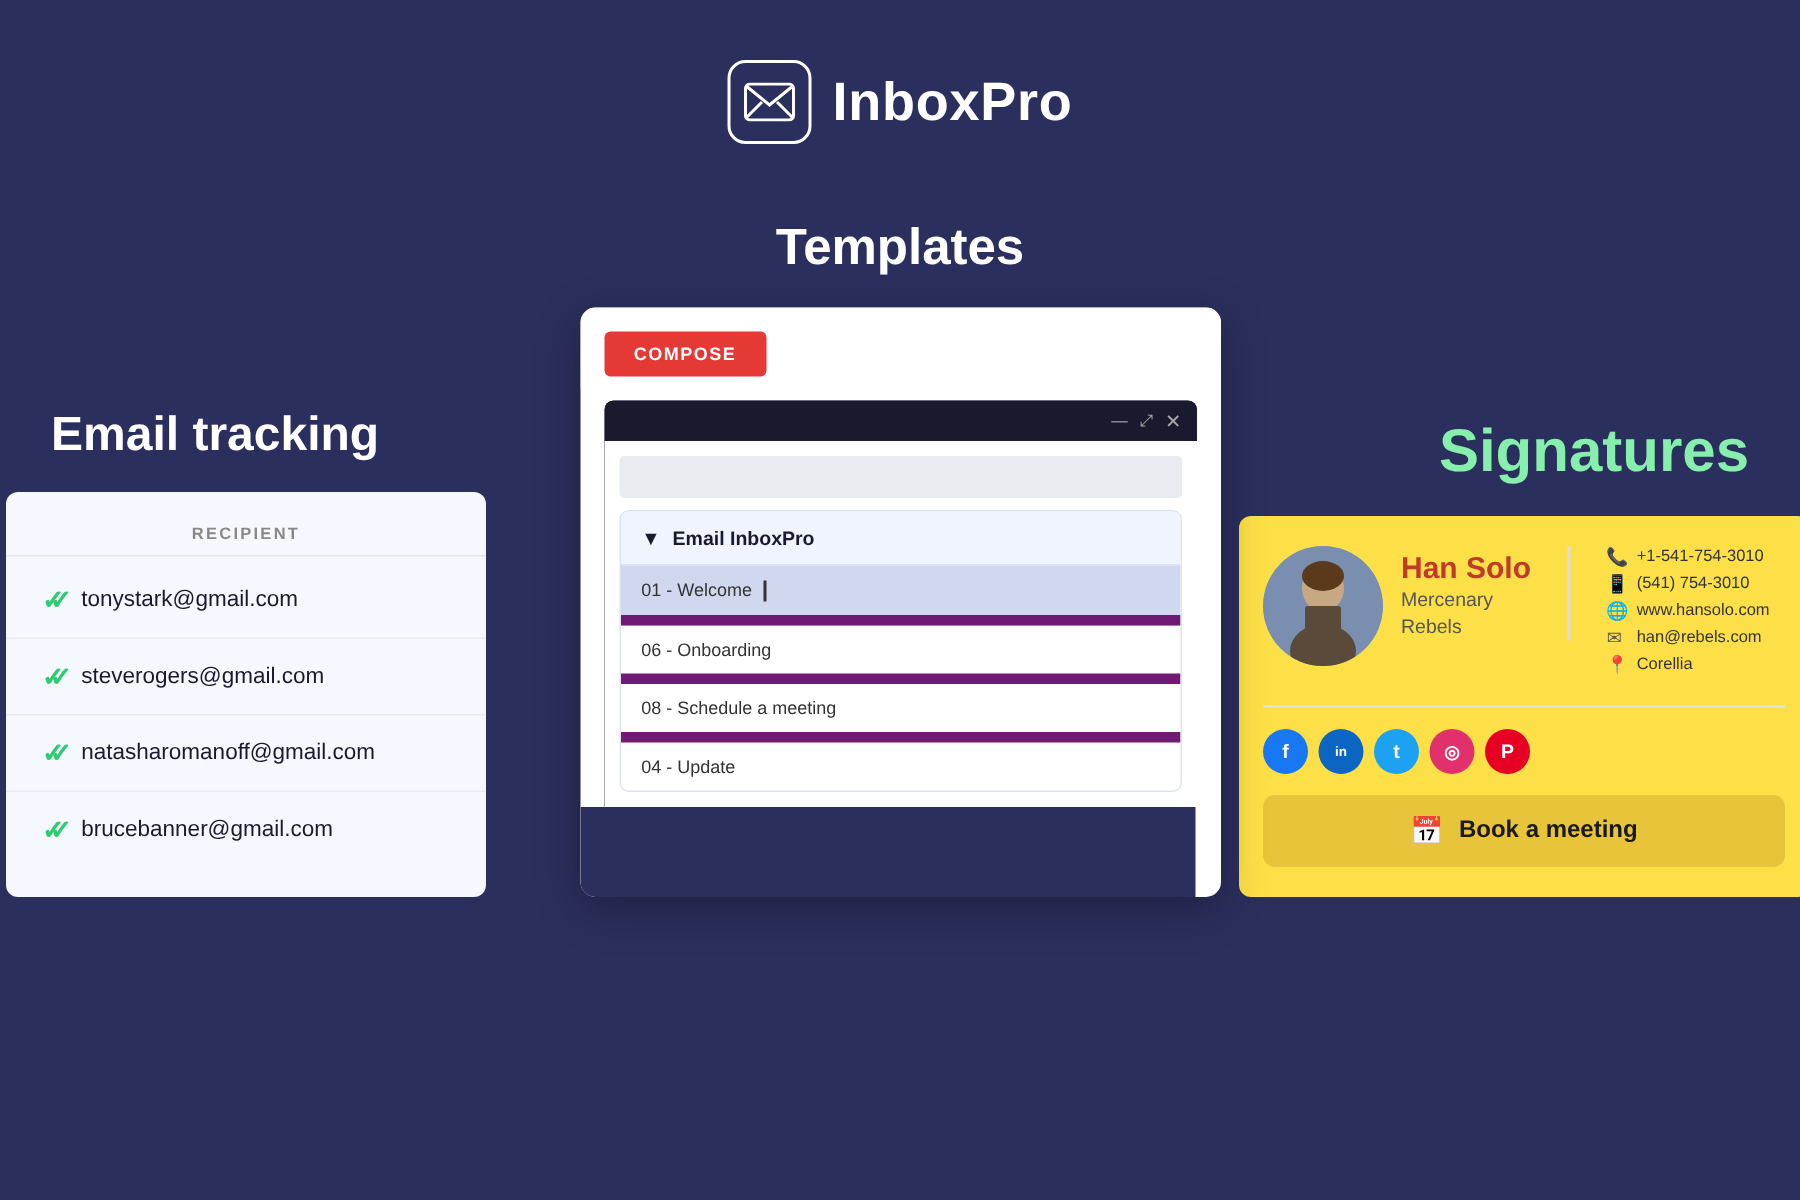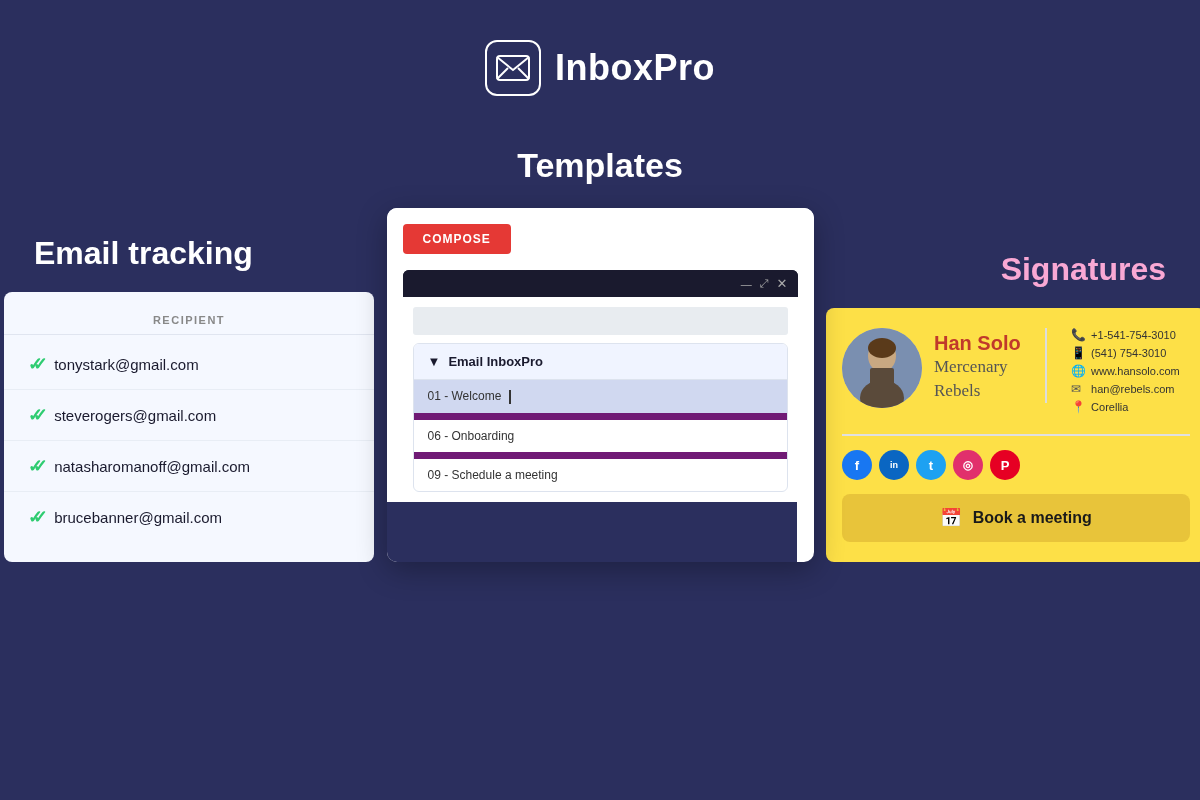--- a/index.html
+++ b/index.html
@@ -73,21 +73,21 @@
       padding: 20px 30px;
       padding-bottom: 10px;
     }
 
     
     .tracking-card {
       background: #f5f8ff;
       border-radius: 8px;
       margin-top: 10px;
       padding: 10px 0 20px 0;
-      width: 370px;
+      width: 320px;
     }
     .tracking-header {
       text-align: center;
       font-size: 11px;
       font-weight: 600;
       letter-spacing: 1.5px;
       color: #888;
       padding: 12px 0 8px 0;
       border-bottom: 1px solid #e0e5f0;
       margin-bottom: 4px;
@@ -225,22 +225,22 @@
       height: 60px;
     }
 
     
     .right-col {
       width: 370px;
       display: flex;
       flex-direction: column;
     }
     .right-title {
-      font-size: 32px;
-      color: #f9a8d4;
+      font-size: 40px;
+      color: #86efac;
       font-weight: 800;
       text-align: right;
       padding: 20px 30px;
       padding-bottom: 10px;
     }
 
     
     .signature-card {
       background: #fde047;
       border-radius: 8px;
@@ -274,23 +274,22 @@
       border-right: 2px solid #ddd;
       padding-right: 12px;
     }
     .sig-name {
       color: #c0392b;
       font-size: 20px;
       font-weight: 700;
     }
     .sig-title-text {
       color: #555;
-      font-size: 17px;
+      font-size: 13px;
       line-height: 1.4;
-      font-family: Liberation Serif, serif;
     }
     .sig-contact {
       padding-left: 12px;
       flex: 1.2;
     }
     .sig-contact-row {
       display: flex;
       align-items: center;
       gap: 6px;
       font-size: 11px;
@@ -409,21 +408,22 @@
           <div class="templates-dropdown">
             <div class="templates-dropdown-header">
               <span class="dropdown-arrow">▼</span>
               <span>Email InboxPro</span>
             </div>
             <div class="template-item active">
               <span>01 - Welcome</span>
               <span class="cursor-dot"></span>
             </div>
             <div class="template-item">06 - Onboarding</div>
-            <div class="template-item">09 - Schedule a meeting</div>
+            <div class="template-item">08 - Schedule a meeting</div>
+            <div class="template-item">04 - Update</div>
           </div>
         </div>
       </div>
       <div class="middle-bottom"></div>
     </div>
   </div>
 
   <div class="right-col">
     <div class="right-title section-title">Signatures</div>
     <div class="signature-card">

